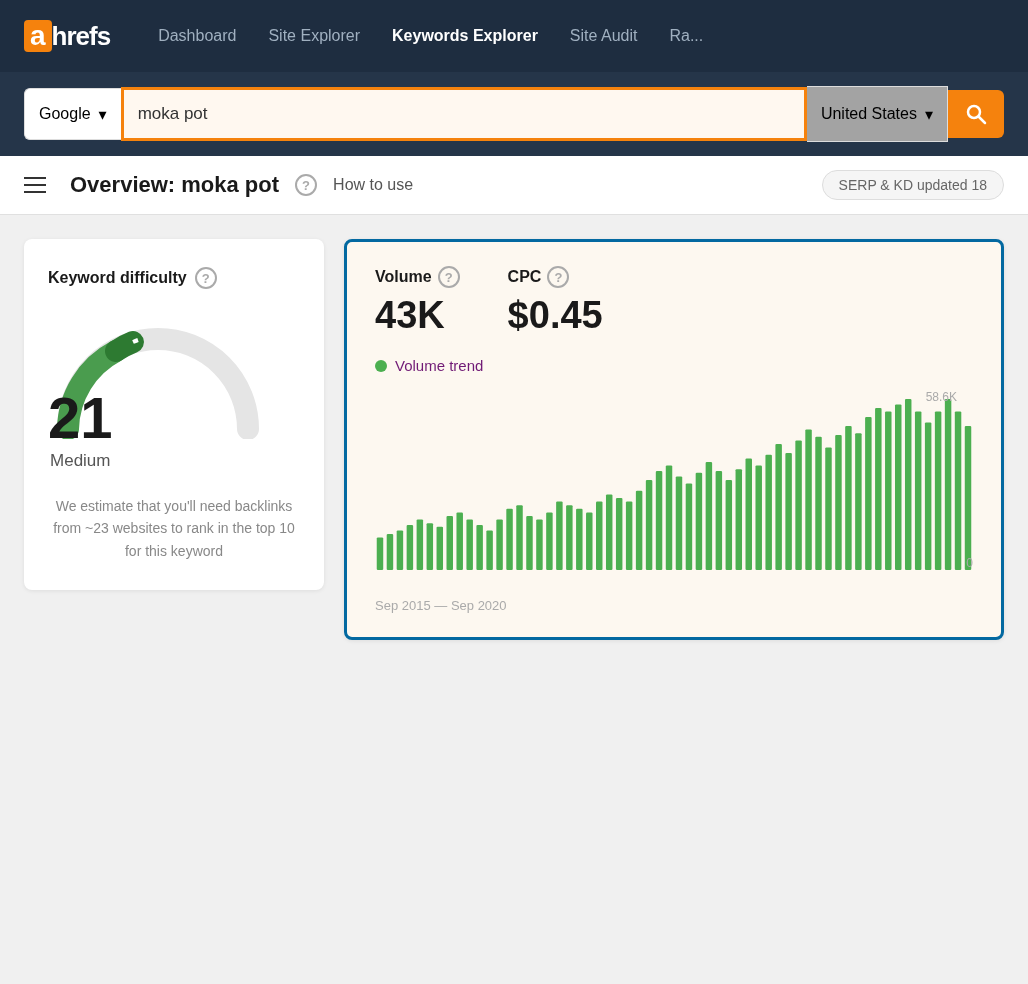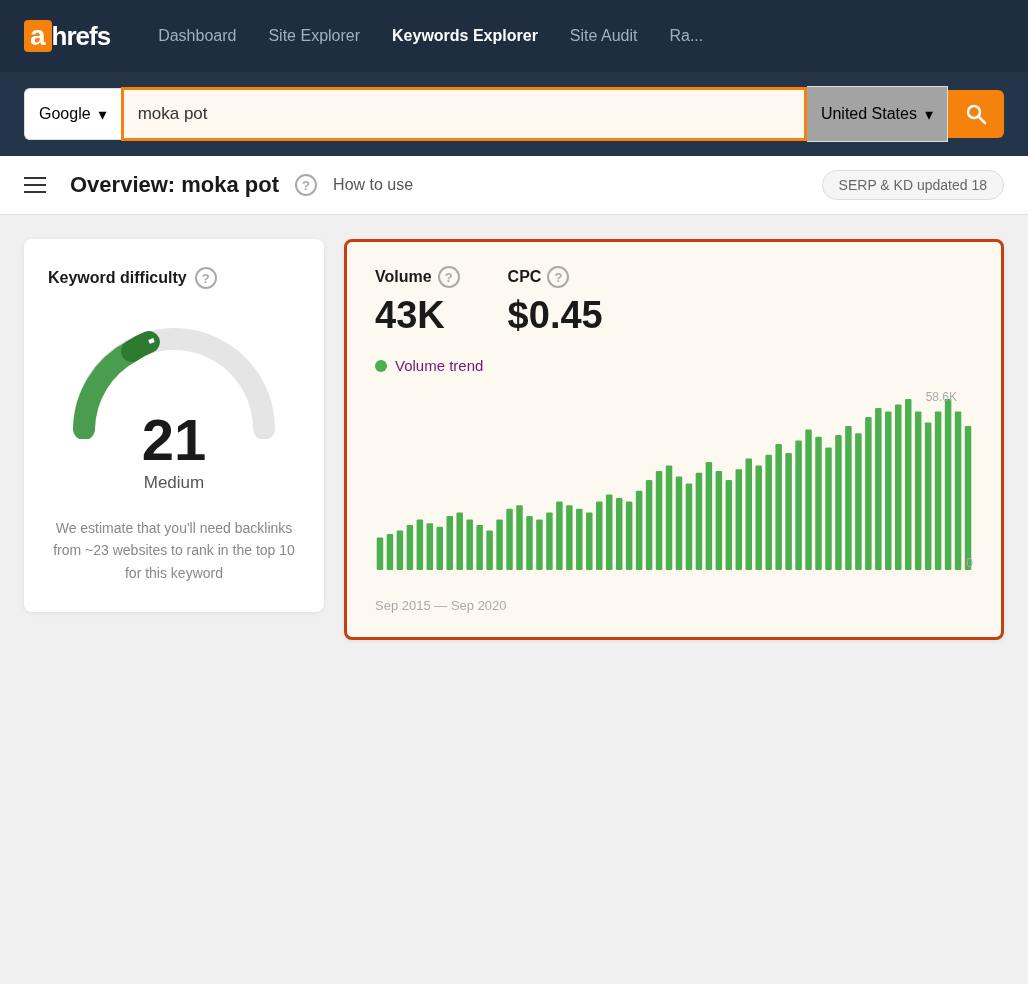--- a/index.html
+++ b/index.html
@@ -193,23 +193,22 @@
       display: flex;
       align-items: center;
       gap: 8px;
       margin-bottom: 20px;
     }
 
     
     .gauge-container {
       display: flex;
       flex-direction: column;
-      align-items: center;
+      align-items: flex-start;
       margin: 10px 0 24px;
-      gap: 22px;
     }
     .gauge-svg {
       width: 220px;
       height: 130px;
     }
     .gauge-score {
       font-size: 58px;
       font-weight: 800;
       color: #1a1a1a;
       line-height: 1;
@@ -225,21 +224,21 @@
       text-align: center;
       color: #888;
       font-size: 14px;
       line-height: 1.6;
       margin-top: 16px;
     }
 
     
     .volume-card {
       background: #fdf8f0;
-      border: 3px solid #c2410c;
+      border: 3px solid #0369a1;
       border-radius: 8px;
       padding: 24px 28px;
       flex: 1;
       box-shadow: 0 1px 4px rgba(0,0,0,0.08);
     }
     .metrics-row {
       display: flex;
       gap: 48px;
       margin-bottom: 20px;
     }

